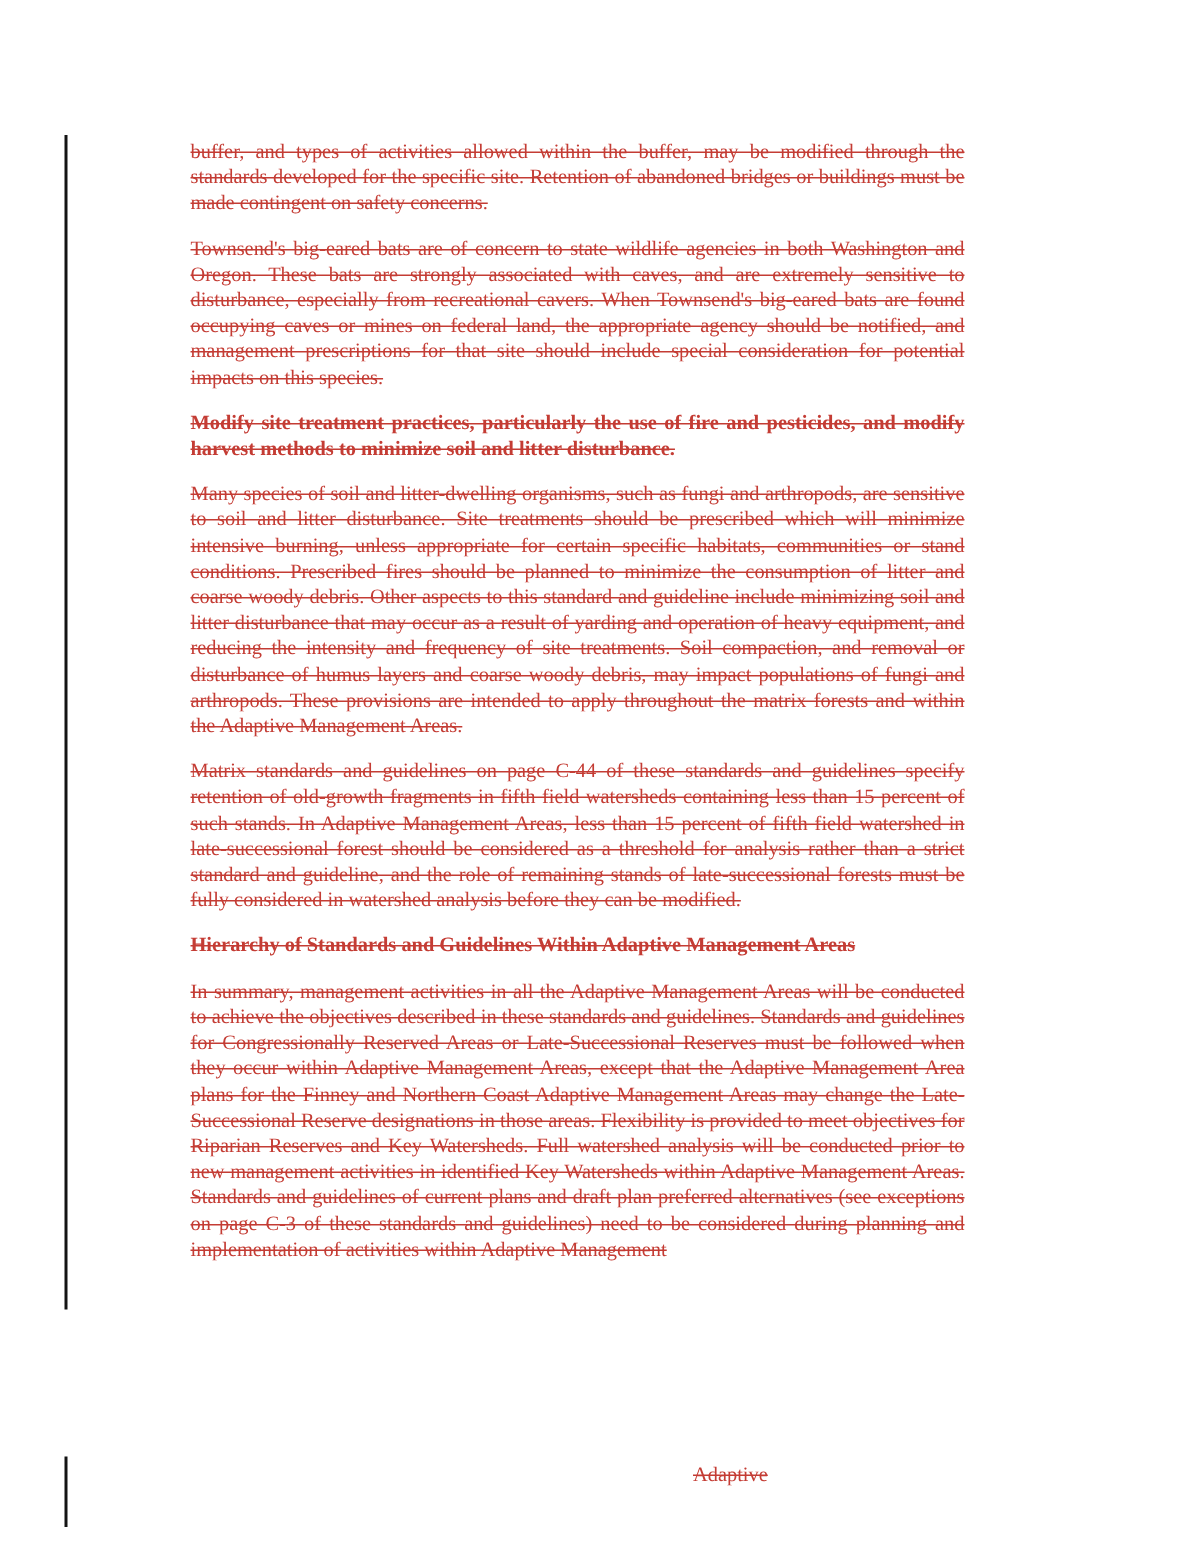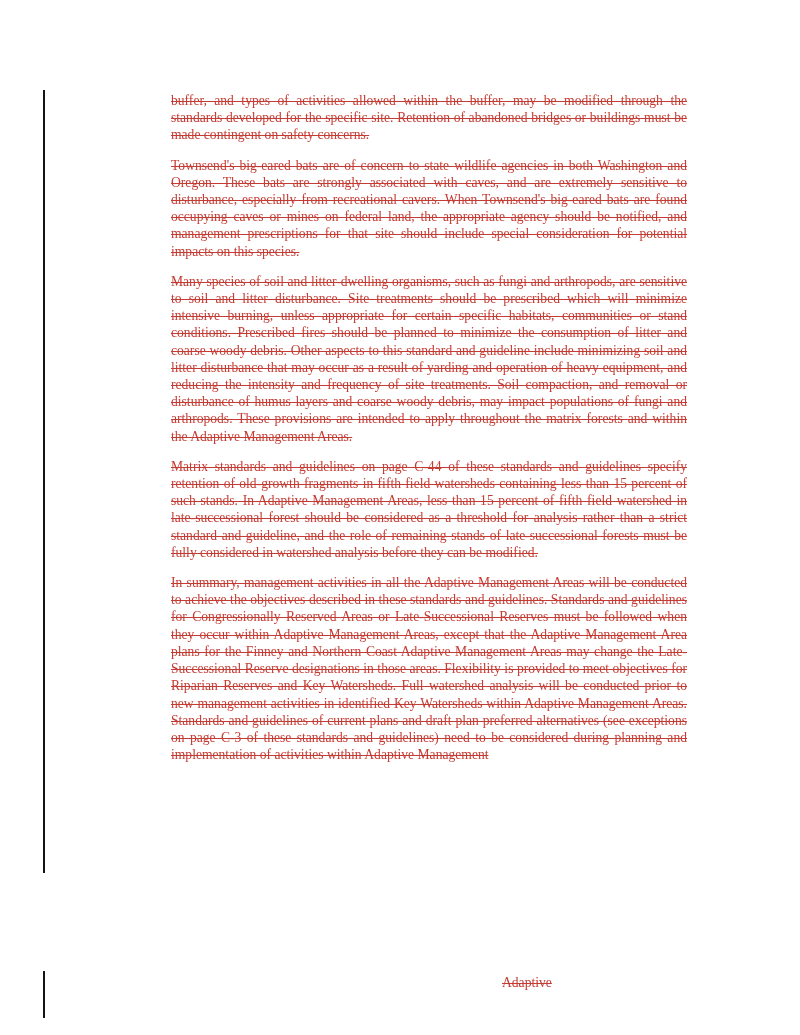--- a/index.html
+++ b/index.html
@@ -31,63 +31,63 @@
   }
   .content {
     position: absolute;
     left: 127px;
     top: 92px;
     width: 516px;
     color: #c43c34;
     font-size: 13.6px;
     line-height: 17.2px;
     text-align: justify;
-    margin-left: 44px;
   }
   .content p {
     margin: 0 0 13px 0;
     text-decoration: line-through;
     text-decoration-thickness: 1px;
   }
   .content p.heading {
     font-weight: bold;
   }
   .footer {
     position: absolute;
     left: 462px;
     top: 974px;
     color: #c43c34;
     font-size: 13.6px;
     line-height: 17.2px;
-    margin-left: 40px;
   }
   .footer .strike {
     text-decoration: line-through;
     text-decoration-thickness: 1px;
   }
 </style>
 </head>
 <body>
 
 <div class="page">
 
   <div class="change-bar bar1"></div>
   <div class="change-bar bar2"></div>
 
   <main class="content">
     <p class="para">buffer, and types of activities allowed within the buffer, may be modified through the standards developed for the specific site. Retention of abandoned bridges or buildings must be made contingent on safety concerns.</p>
 
     <p class="para">Townsend's big-eared bats are of concern to state wildlife agencies in both Washington and Oregon. These bats are strongly associated with caves, and are extremely sensitive to disturbance, especially from recreational cavers. When Townsend's big-eared bats are found occupying caves or mines on federal land, the appropriate agency should be notified, and management prescriptions for that site should include special consideration for potential impacts on this species.</p>
 
+    <p class="heading">Modify site treatment practices, particularly the use of fire and pesticides, and modify harvest methods to minimize soil and litter disturbance.</p>
 
     <p class="para">Many species of soil and litter-dwelling organisms, such as fungi and arthropods, are sensitive to soil and litter disturbance. Site treatments should be prescribed which will minimize intensive burning, unless appropriate for certain specific habitats, communities or stand conditions. Prescribed fires should be planned to minimize the consumption of litter and coarse woody debris. Other aspects to this standard and guideline include minimizing soil and litter disturbance that may occur as a result of yarding and operation of heavy equipment, and reducing the intensity and frequency of site treatments. Soil compaction, and removal or disturbance of humus layers and coarse woody debris, may impact populations of fungi and arthropods. These provisions are intended to apply throughout the matrix forests and within the Adaptive Management Areas.</p>
 
 
     <p class="para">Matrix standards and guidelines on page C-44 of these standards and guidelines specify retention of old-growth fragments in fifth field watersheds containing less than 15 percent of such stands.  In Adaptive Management Areas, less than 15 percent of fifth field watershed in late-successional forest should be considered as a threshold for analysis rather than a strict standard and guideline, and the role of remaining stands of late-successional forests must be fully considered in watershed analysis before they can be modified.</p>
 
+    <p class="heading">Hierarchy of Standards and Guidelines Within Adaptive Management Areas</p>
 
     <p class="para">In summary, management activities in all the Adaptive Management Areas will be conducted to achieve the objectives described in these standards and guidelines. Standards and guidelines for Congressionally Reserved Areas or Late-Successional Reserves must be followed when they occur within Adaptive Management Areas, except that the Adaptive Management Area plans for the Finney and Northern Coast Adaptive Management Areas may change the Late-Successional Reserve designations in those areas. Flexibility is provided to meet objectives for Riparian Reserves and Key Watersheds. Full watershed analysis will be conducted prior to new management activities in identified Key Watersheds within Adaptive Management Areas. Standards and guidelines of current plans and draft plan preferred alternatives (see exceptions on page C-3 of these standards and guidelines) need to be considered during planning and implementation of activities within Adaptive Management</p>
   </main>
 
   <div class="footer">
     <span class="strike">Adaptive</span>
   </div>
 
 </div>
 

